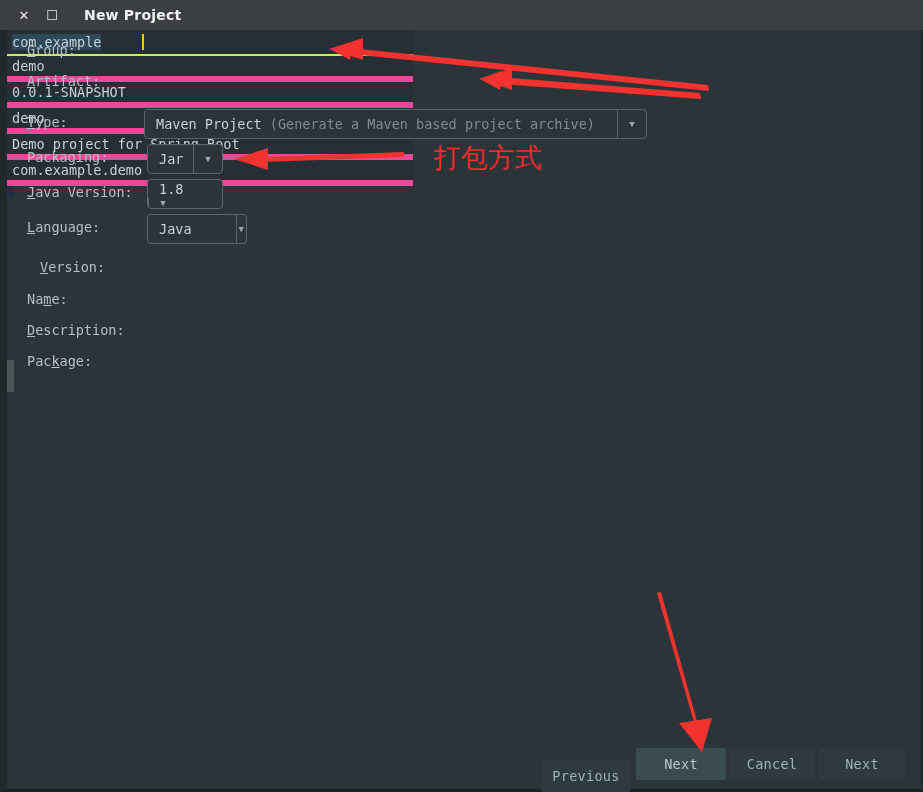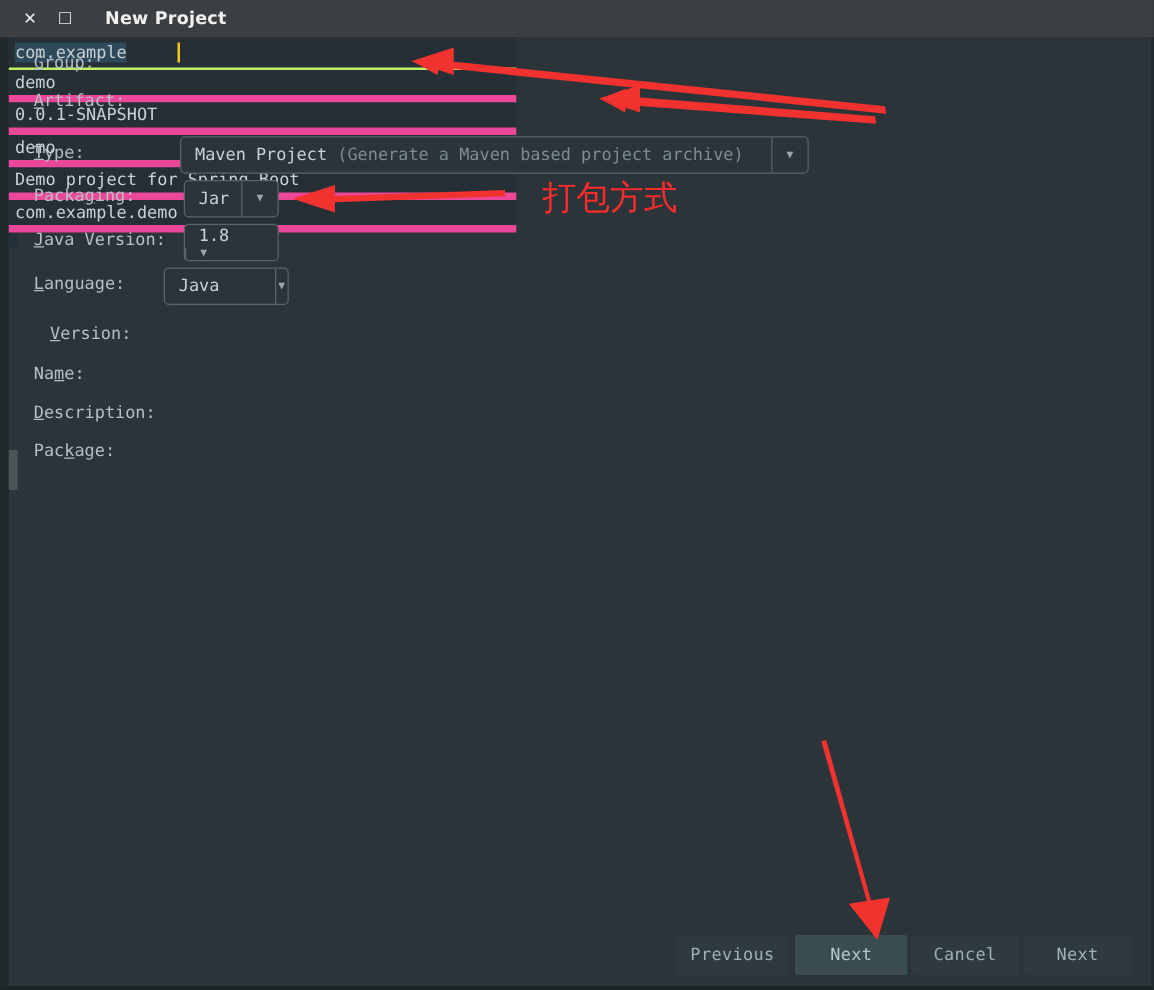--- a/index.html
+++ b/index.html
@@ -178,21 +178,21 @@
         <div class="lbl"><u>J</u>ava Version:</div>
       </div>
       <div class="combo" style="position:absolute;left:140px;top:149px;width:76px;flex-direction:column;">
         <div class="ctext">1.8</div>
         <div class="carrow">▼</div>
       </div>
 
       <div class="row" style="left:20px;top:189px;">
         <div class="lbl"><u>L</u>anguage:</div>
       </div>
-      <div class="combo" style="position:absolute;left:124px;top:184px;width:100px;gap:44px;">
+      <div class="combo" style="position:absolute;left:140px;top:184px;width:100px;gap:44px;">
         <div class="ctext">Java</div>
         <div class="carrow">▼</div>
       </div>
 
       <div class="row" style="left:20px;top:229px;margin-left:13px;">
         <div class="lbl"><u>V</u>ersion:</div>
       </div>
       <div class="tfield" style="left:134px;top:226px;width:406px;align-items:center;">
         <span class="val">0.0.1-SNAPSHOT</span>
       </div>
@@ -212,21 +212,21 @@
       </div>
 
       <div class="row" style="left:20px;top:323px;">
         <div class="lbl">Pac<u>k</u>age:</div>
       </div>
       <div class="tfield" style="left:134px;top:319px;width:406px;">
         <span class="val">com.example.demo</span>
       </div>
 
       <div class="btnbar">
-        <div class="btn" style="left:534px;width:90px;">Previous</div>
+        <div class="btn" style="left:534px;width:90px;margin-top:12px;">Previous</div>
         <div class="btn primary" style="left:629px;width:90px;">Next</div>
         <div class="btn" style="left:722px;width:86px;">Cancel</div>
         <div class="btn" style="left:812px;width:86px;">Next</div>
       </div>
 
     </div>
   </div>
 
   <svg class="arrows" viewBox="0 0 923 792">
 

